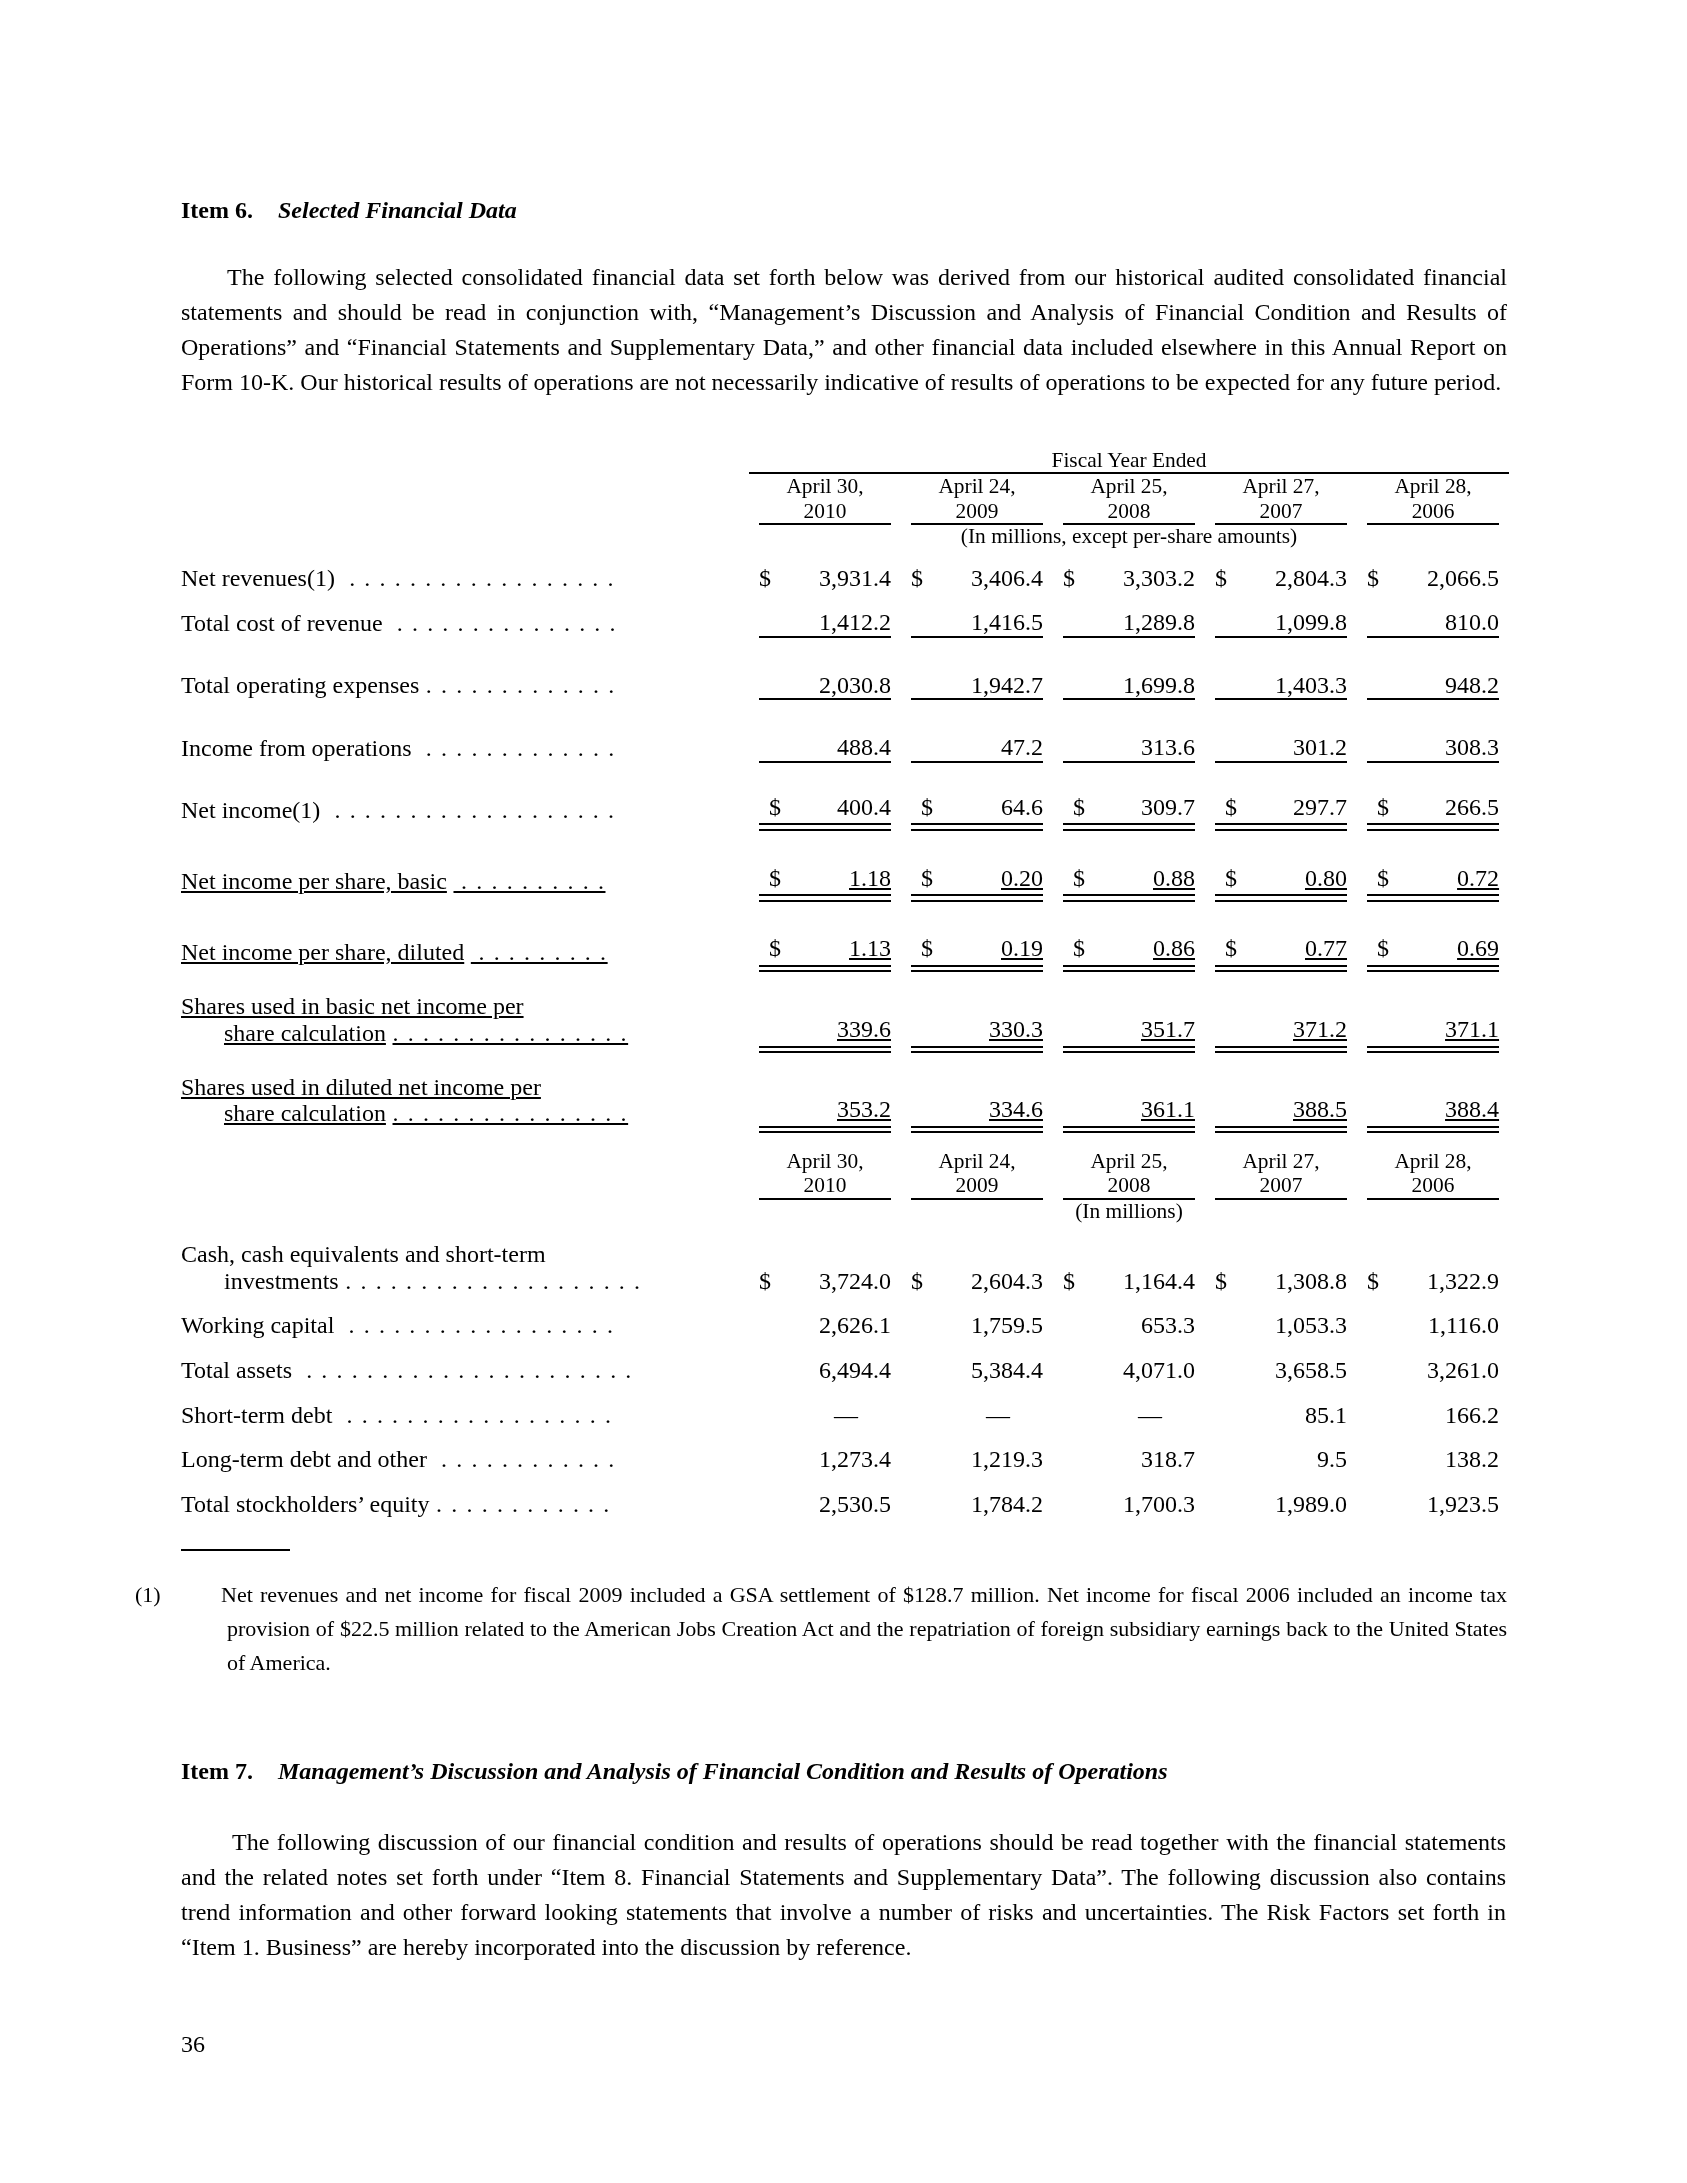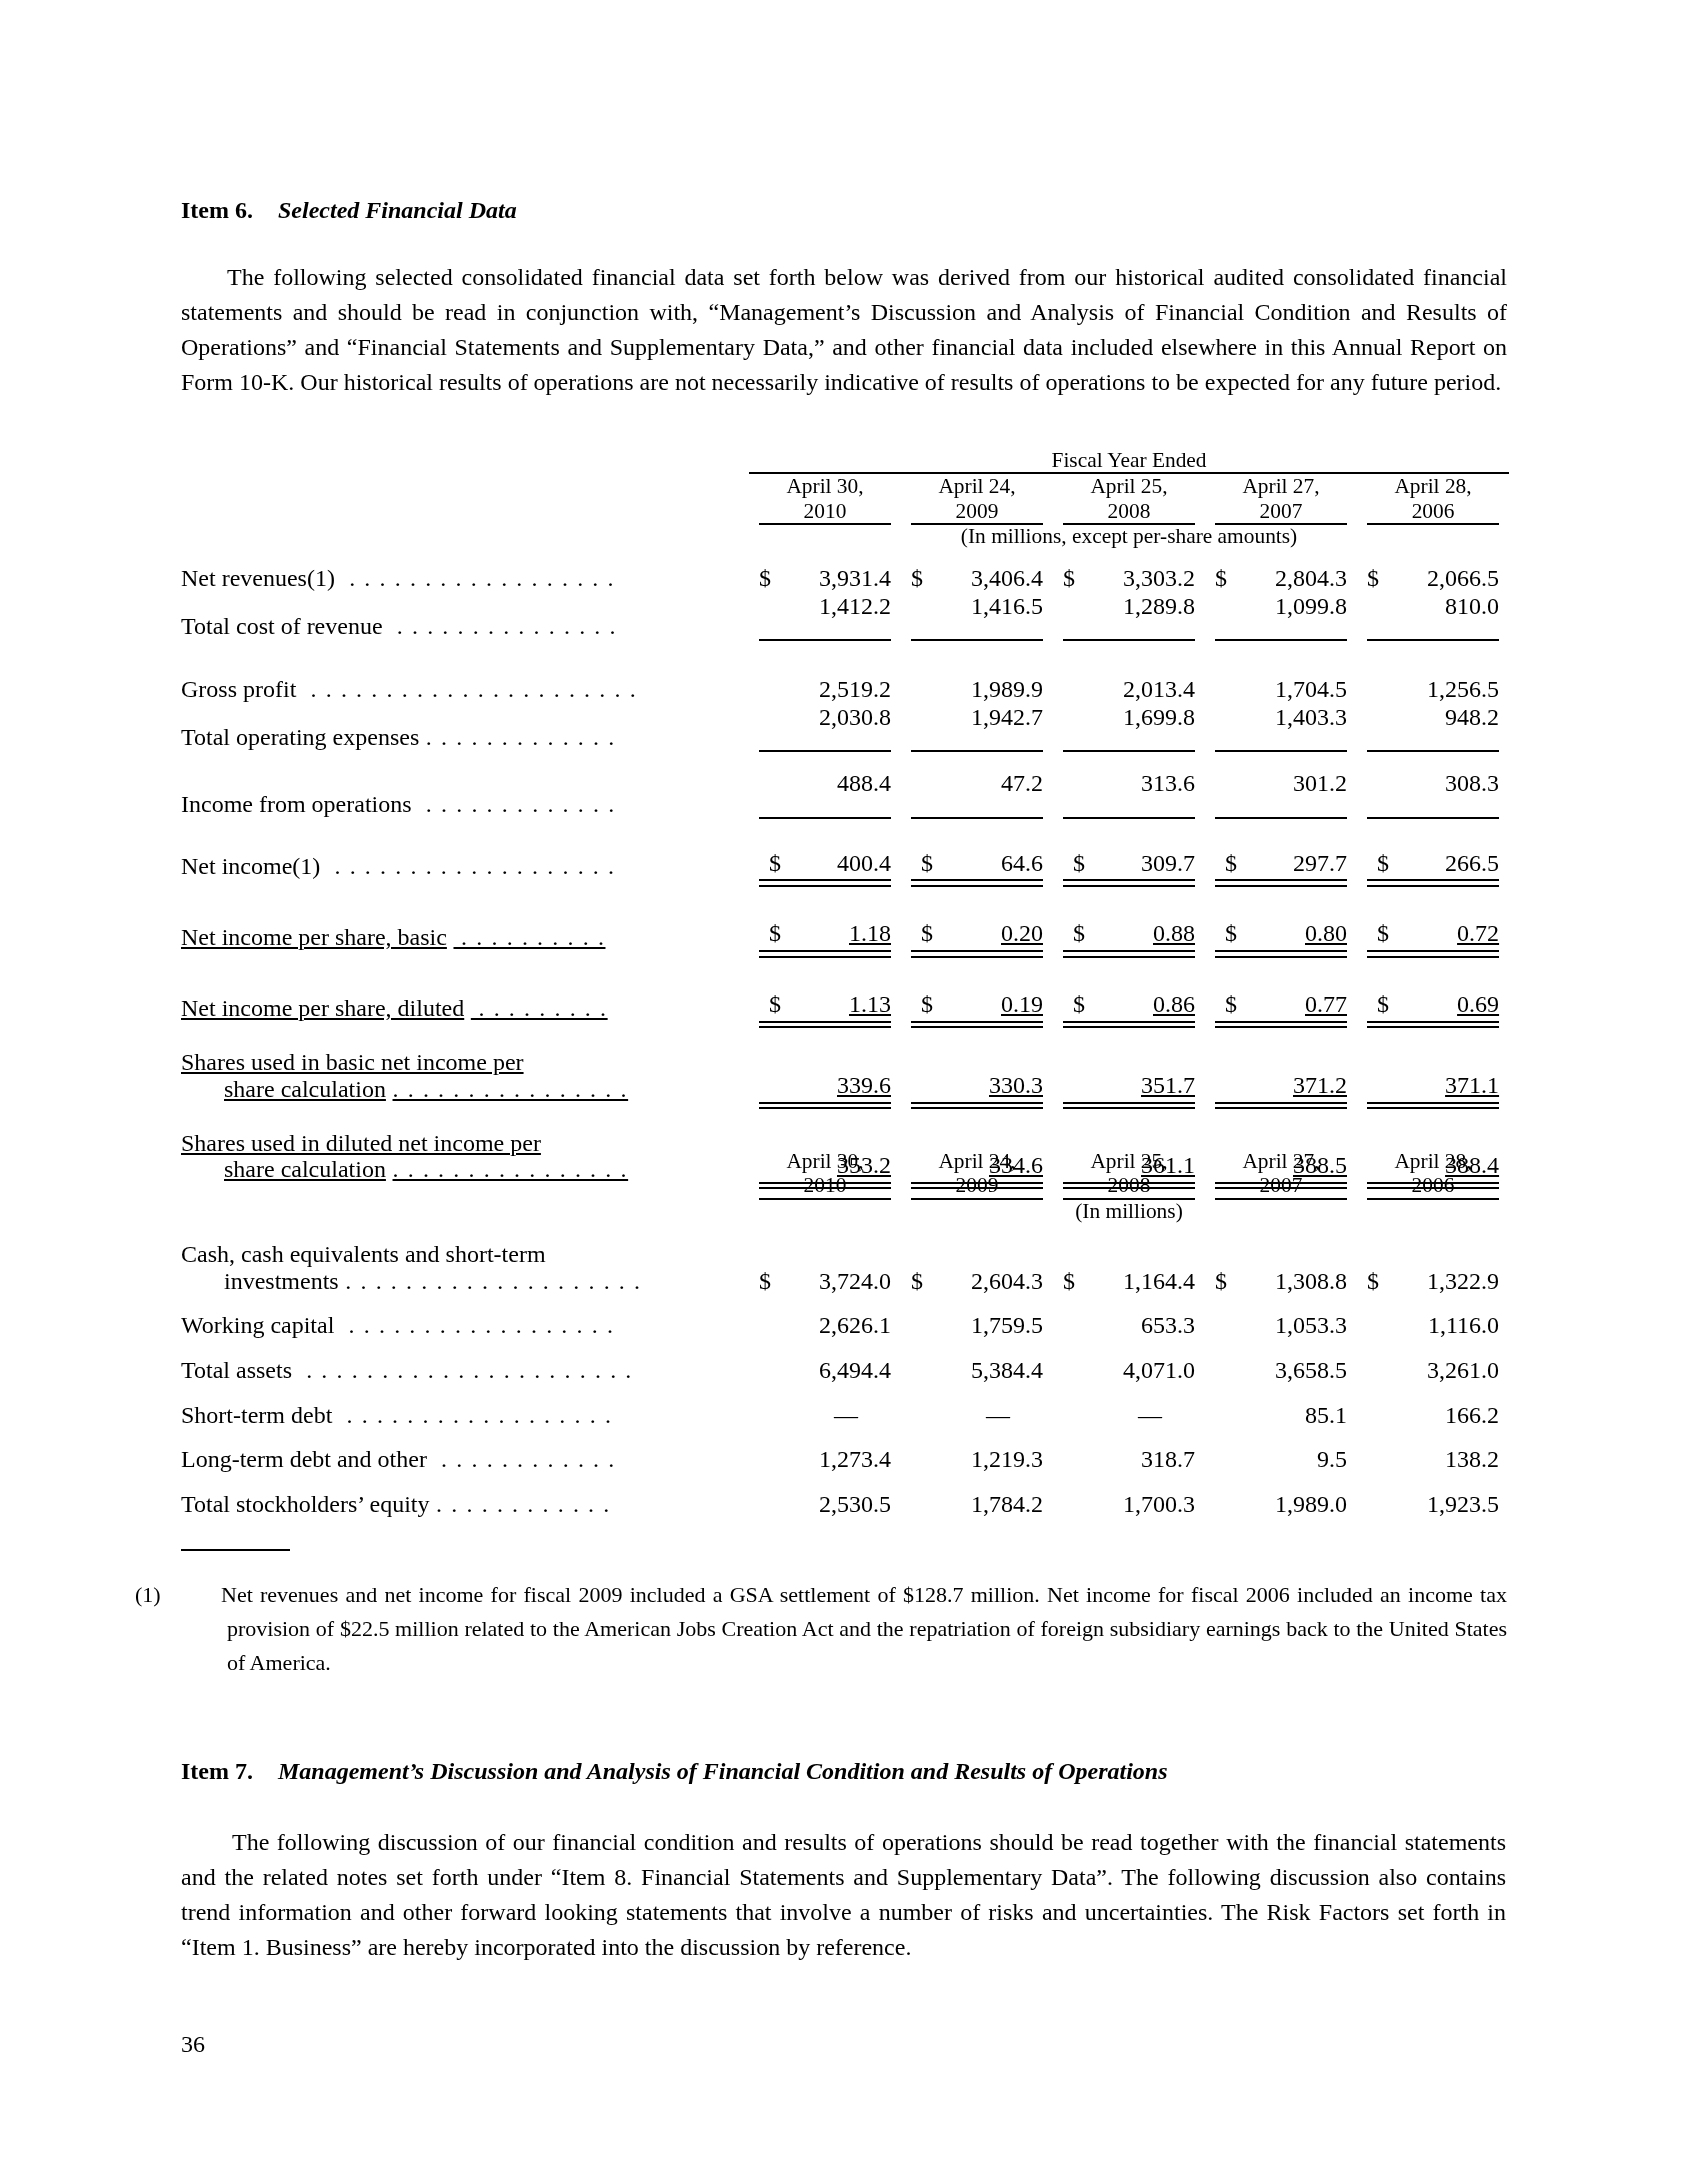--- a/index.html
+++ b/index.html
@@ -152,21 +152,21 @@
   td.val .cur {
     position: absolute;
     left: 10px;
   }
 
   
   td.ul { padding-bottom: 0; }
   td.ul > .inner {
     display: block;
     border-bottom: 2.5px solid #000;
-    padding-bottom: 20px;
+    padding-bottom: 0;
   }
   td.ul2 { padding-bottom: 0; }
   td.ul2 > .inner {
     display: block;
     border-bottom: 2.5px solid #000;
     padding-bottom: 3.3px;
     position: relative;
   }
   td.ul2 > .inner::after {
     content: "";
@@ -279,28 +279,20 @@
             <span class="inner"><span>1,099.8</span></span>
           </td>
         <td class="val ul">
             <span class="inner"><span>810.0</span></span>
           </td>
       </tr>
       <tr class="gap">
           <td colspan="6"></td>
         </tr>
 
-      <tr class="r">
-        <td class="label"><span>Gross profit</span><span class="lead"> . . . . . . . . . . . . . . . . . . . . . .</span></td>
-        <td class="val"><span>2,519.2</span></td>
-        <td class="val"><span>1,989.9</span></td>
-        <td class="val"><span>2,013.4</span></td>
-        <td class="val"><span>1,704.5</span></td>
-        <td class="val"><span>1,256.5</span></td>
-      </tr>
 
       <tr class="r">
         <td class="label"><span>Total operating expenses</span><span class="lead">. . . . . . . . . . . . .</span></td>
         <td class="val ul">
             <span class="inner"><span>2,030.8</span></span>
           </td>
         <td class="val ul">
             <span class="inner"><span>1,942.7</span></span>
           </td>
         <td class="val ul">

